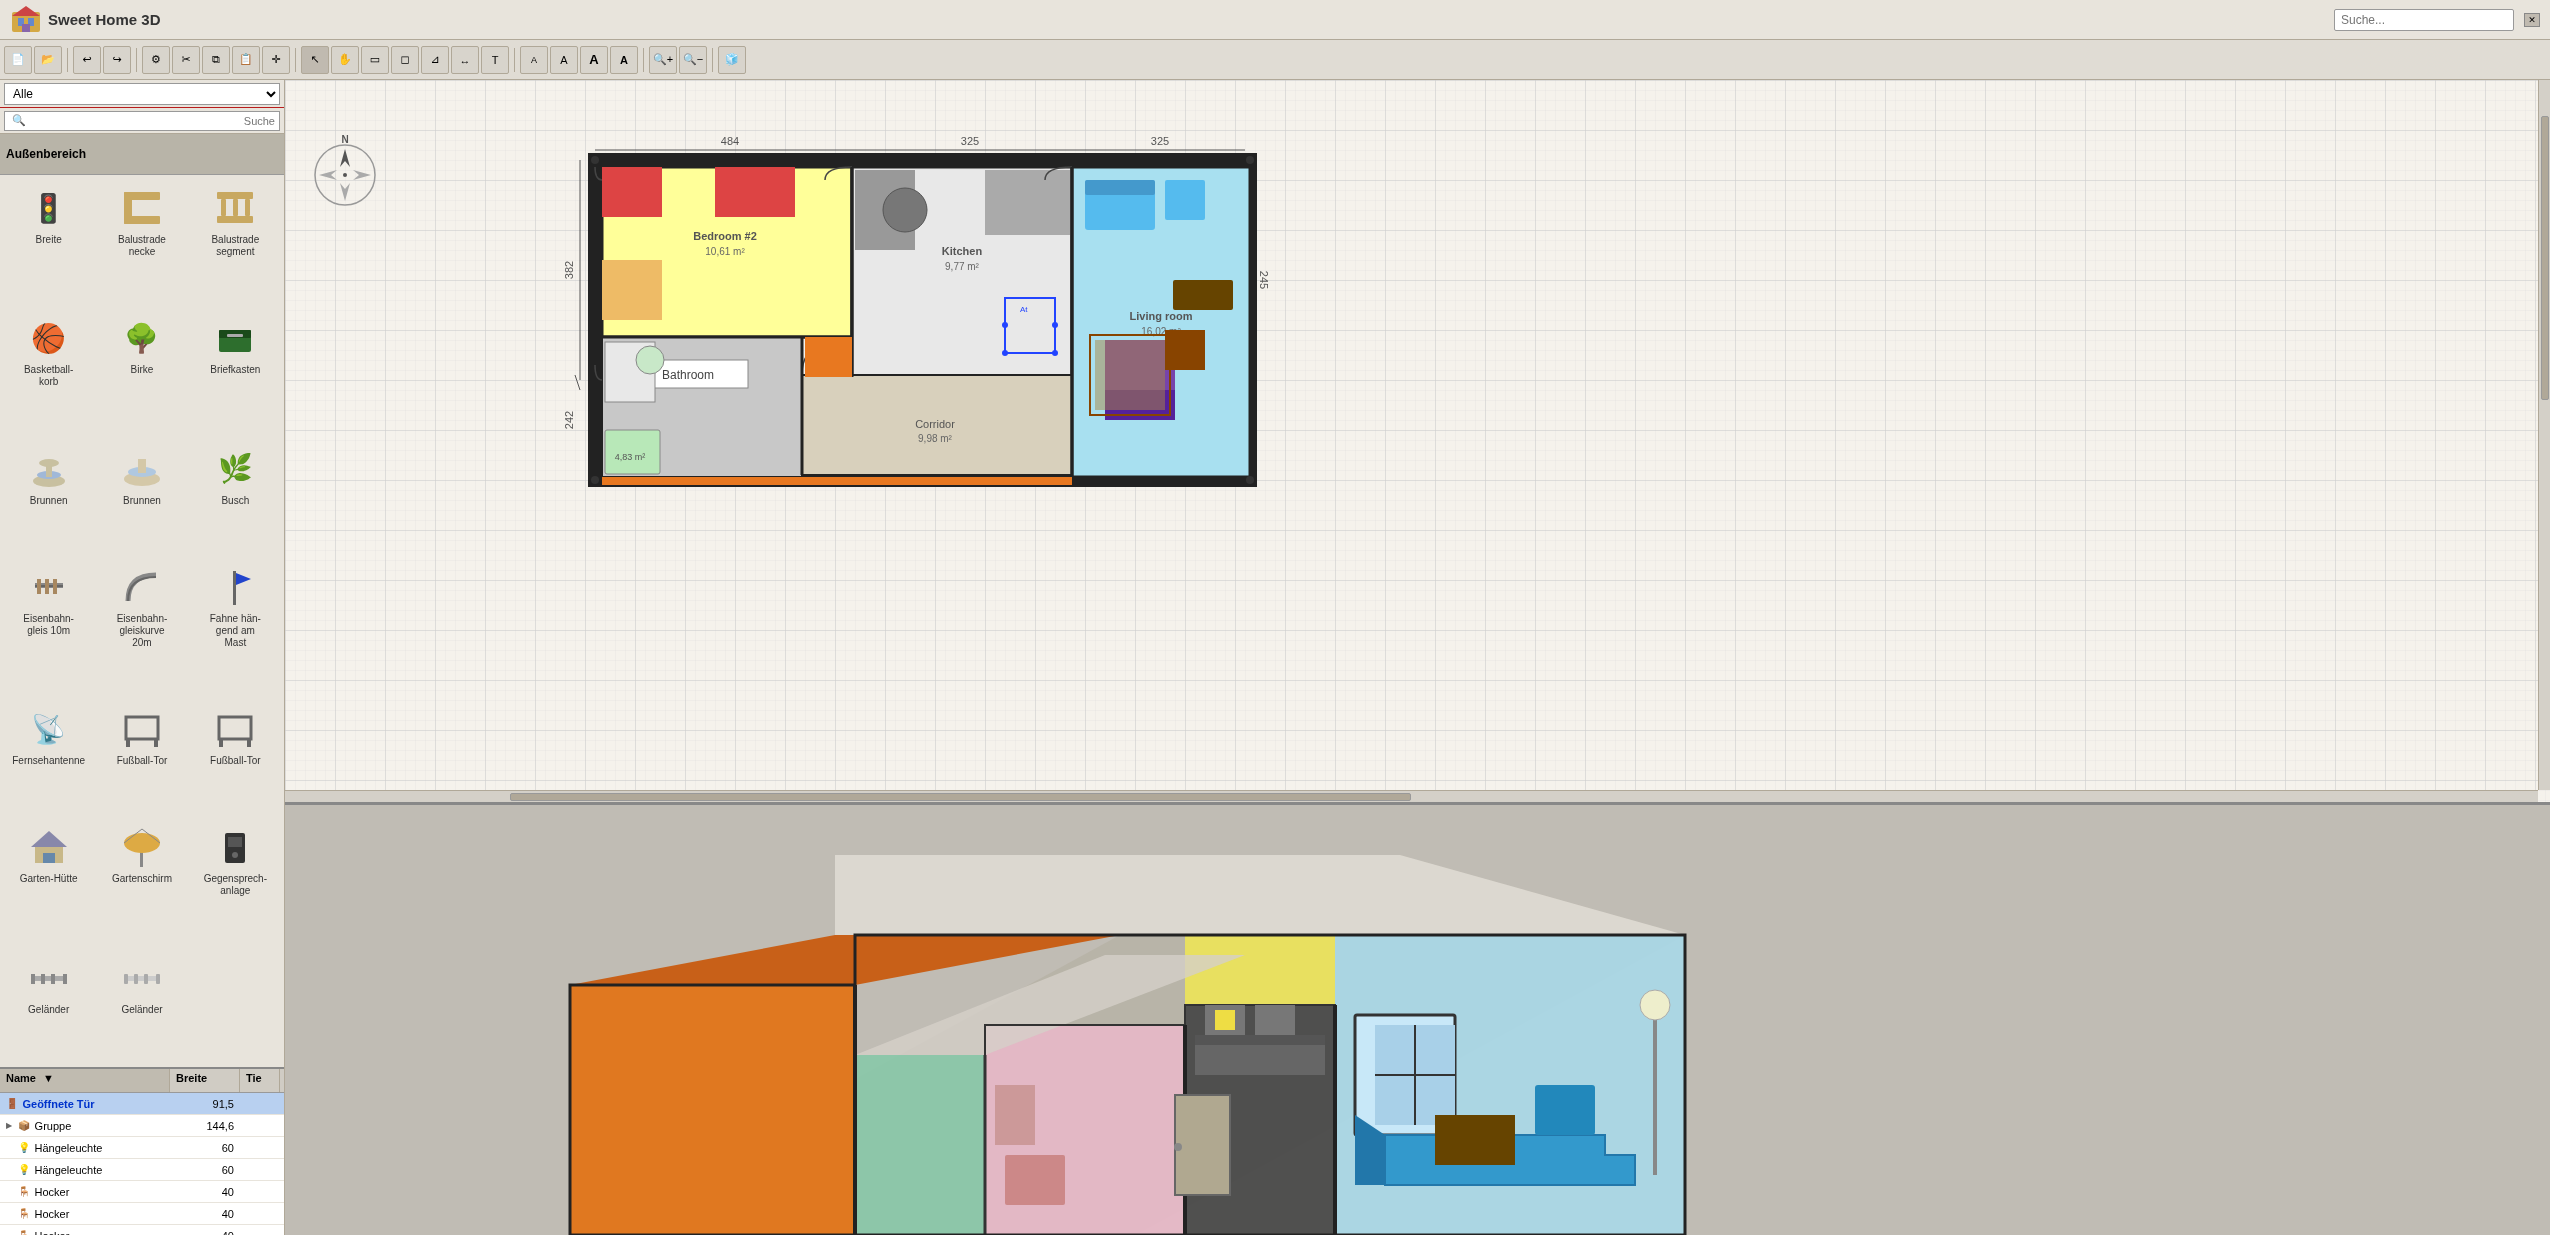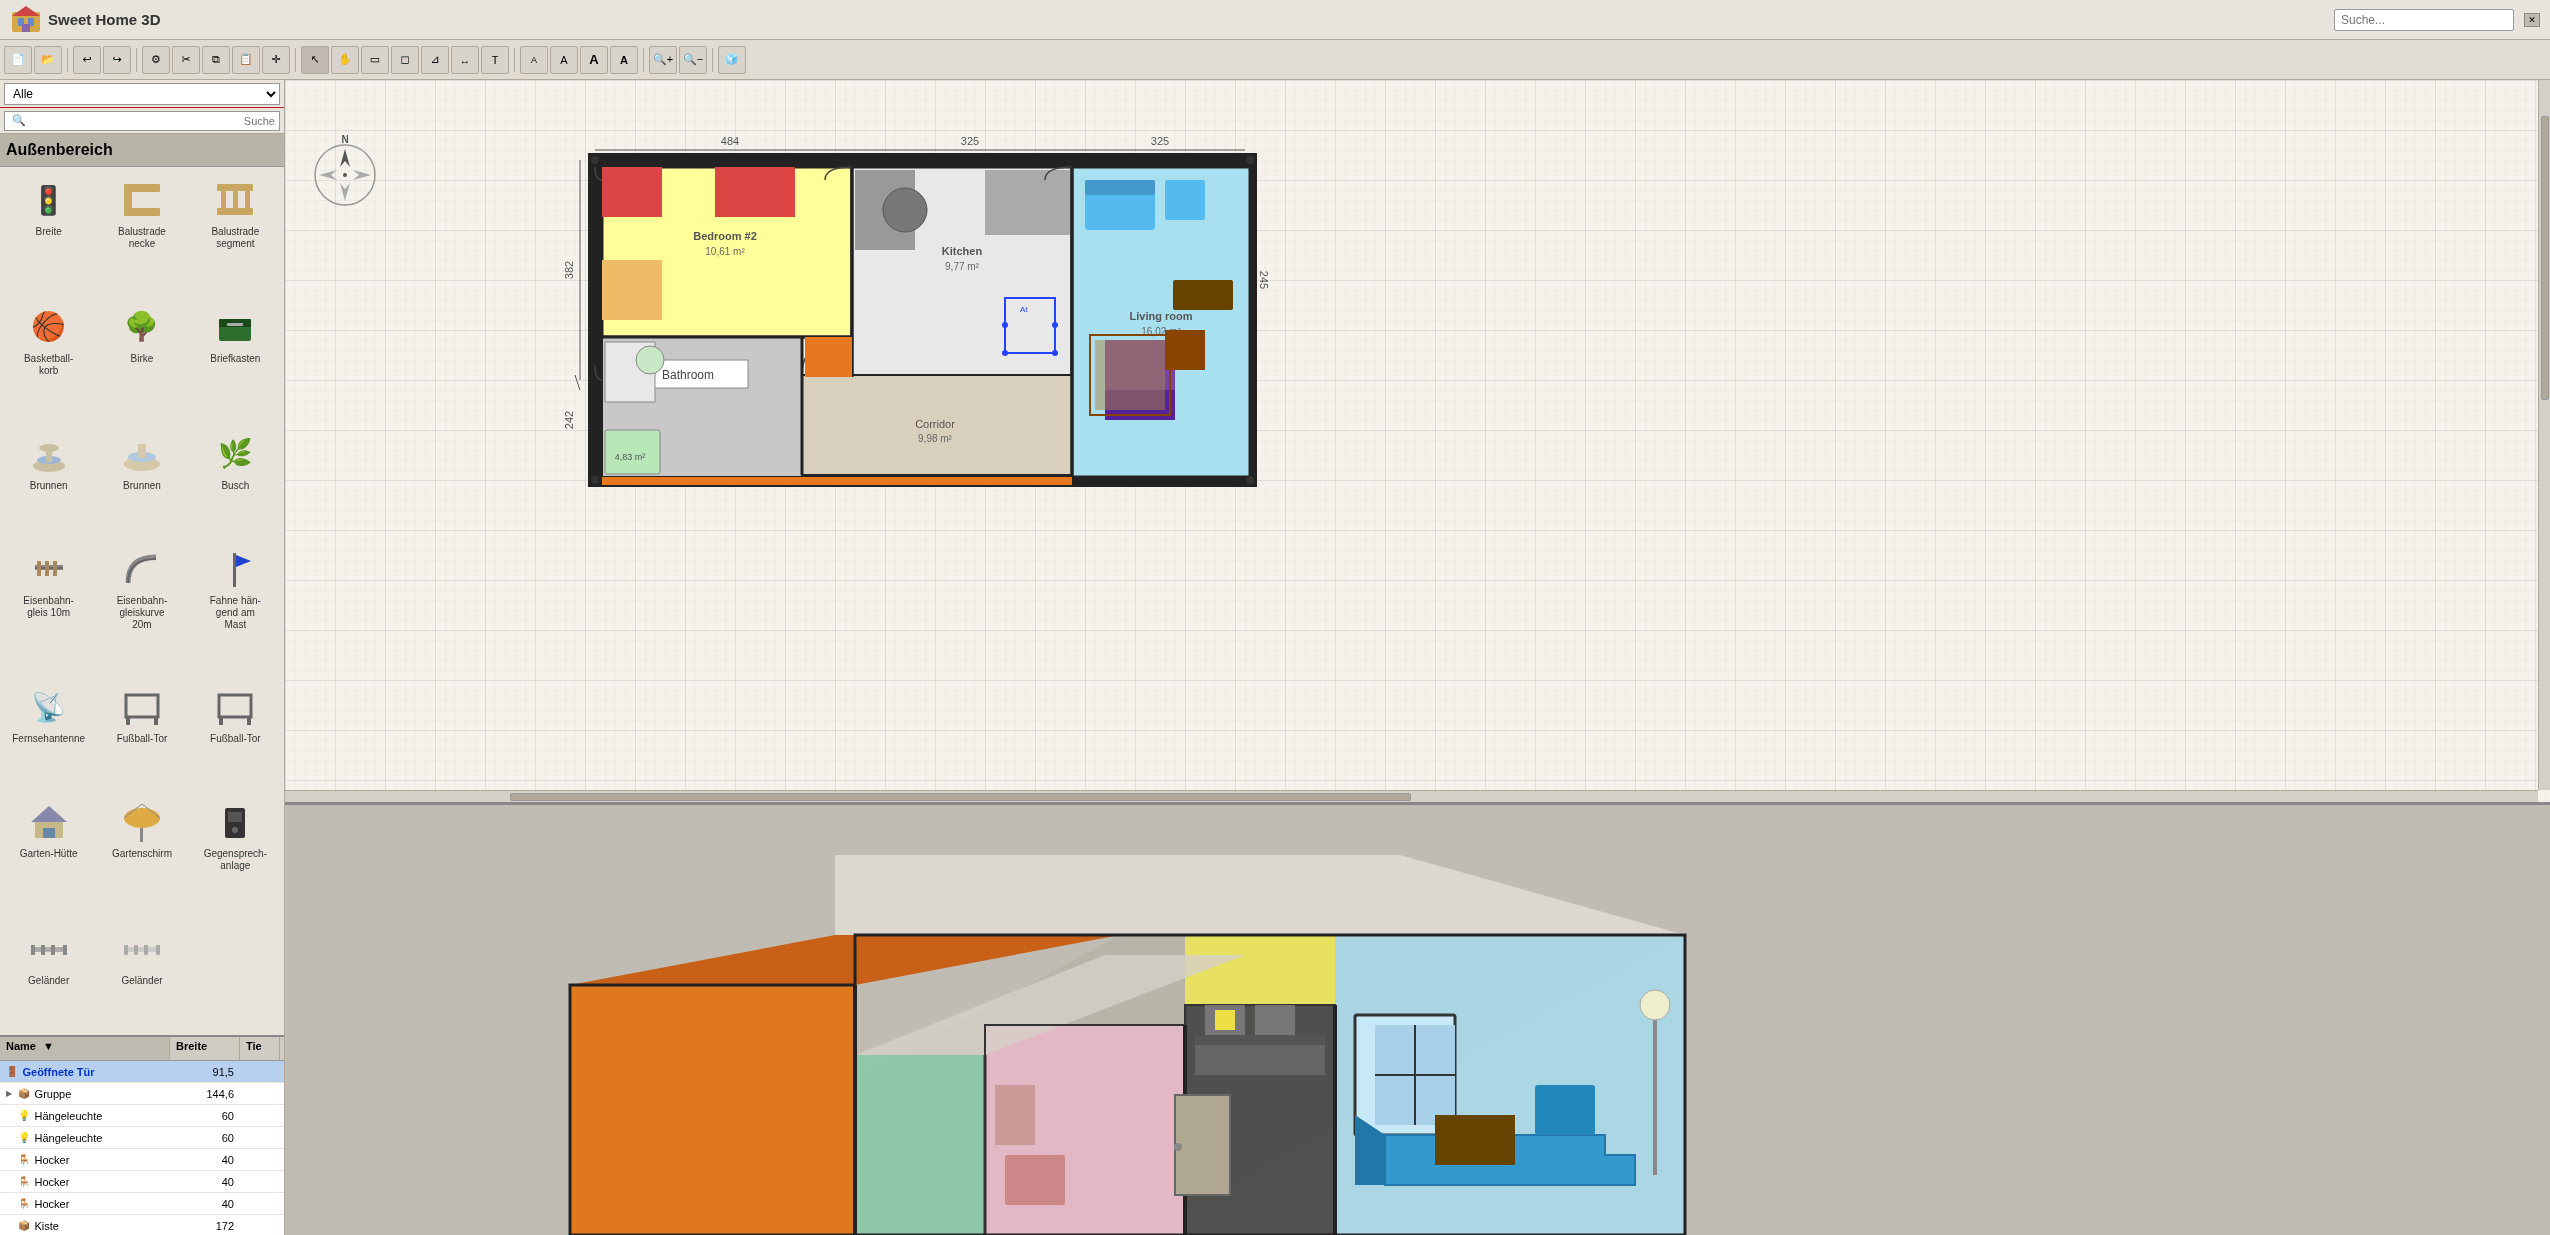--- a/index.html
+++ b/index.html
@@ -160,23 +160,23 @@
 
     
     #items-section {
       flex: 1;
       display: flex;
       flex-direction: column;
       overflow: hidden;
     }
     #items-header {
       background: #b8b4a8;
-      padding: 7px 6px;
+      padding: 13px 6px;
       font-weight: bold;
-      font-size: 16px;
+      font-size: 12px;
       border-bottom: 1px solid #999;
     }
     #items-grid {
       flex: 1;
       overflow-y: auto;
       padding: 4px;
       display: grid;
       grid-template-columns: repeat(3, 1fr);
       gap: 4px;
       background: #e8e4dc;
@@ -201,21 +201,21 @@
     .item-label {
       font-size: 10px;
       text-align: center;
       color: #333;
       line-height: 1.2;
       margin-top: 2px;
     }
 
     
     #bottom-list {
-      height: 200px;
+      height: 168px;
       border-top: 2px solid #888;
       background: #fff;
       overflow: hidden;
       display: flex;
       flex-direction: column;
     }
     #list-header {
       display: flex;
       background: #d0ccc4;
       border-bottom: 1px solid #999;

